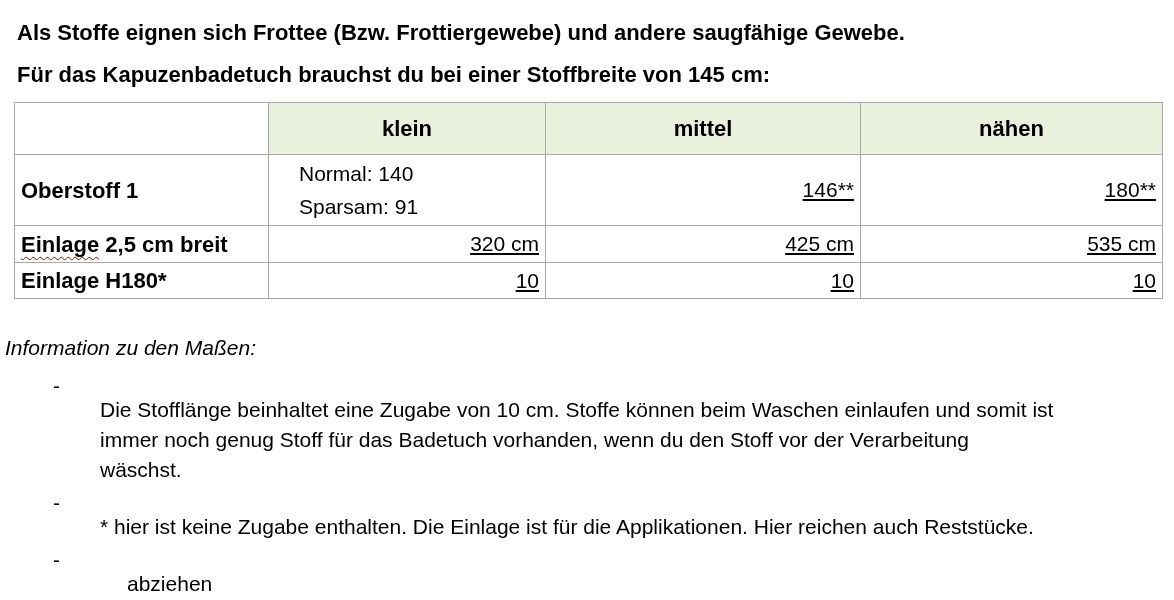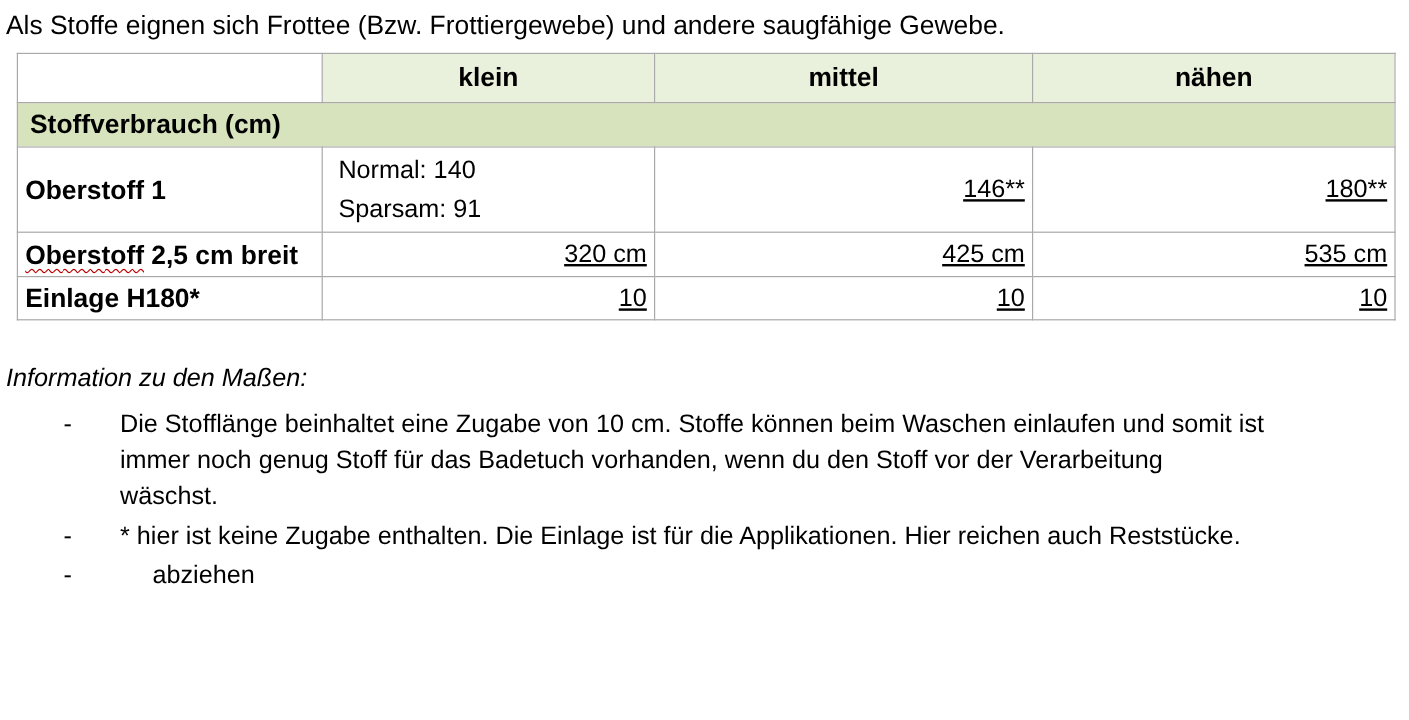--- a/index.html
+++ b/index.html
@@ -10,62 +10,62 @@
   }
   *{box-sizing:border-box;}
   html,body{margin:0;padding:0;}
   body{
     width:1174px;height:600px;
     background:#fff;color:#000;
     font-family:"Liberation Sans",sans-serif;
     overflow:hidden;
   }
   .doc{padding:6px 5px 0 5px;}
-  .intro{margin:0;font-size:22px;line-height:30px;}
+  .intro{margin:12px;font-size:22px;line-height:30px;font-weight:bold;}
   table{
     border-collapse:collapse;
     table-layout:fixed;
     width:1148px;
     margin:8px 0 0 9px;
   }
   td{
     border:1px solid var(--border-gray);
     vertical-align:middle;
     font-size:22px;
     padding:2px 6px;
     overflow:hidden;
   }
   .corner{background:#fff;}
   .size-h{
     background:var(--header-green);
     font-weight:bold;
     text-align:center;
   }
-  tr.hdr{height:41px;}
+  tr.hdr{height:52px;}
   tr.sec-row{height:37px;}
   tr.tall{height:66px;}
   tr.med{height:37px;}
   tr.sm{height:33px;}
   .section{
     background:var(--section-green);
     font-weight:bold;
     padding-left:10px;
   }
   .lbl{
     font-weight:bold;
     line-height:31px;
   }
   .val{
     text-align:right;
     font-size:21px;
     text-decoration:underline;
   }
   .val-left{
     text-align:left;
-    padding-left:13px;
+    padding-left:30px;
     font-size:21px;
     line-height:33px;
   }
   .squiggle{
     text-decoration:underline wavy var(--squiggle-red);
     text-decoration-thickness:1px;
     text-underline-offset:4px;
     text-decoration-skip-ink:none;
   }
   .info-heading{
@@ -82,58 +82,57 @@
   }
   .marker{
     flex:0 0 47px;
     font-size:21px;
     line-height:30px;
   }
   .btext{
     max-width:955px;
     font-size:21px;
     line-height:30px;
+    margin-top:24px;
   }
   .continuation{margin-left:27px;}
 </style>
 </head>
 <body>
 
 <div class="doc">
 
   <p class="intro">Als Stoffe eignen sich Frottee (Bzw. Frottiergewebe) und andere saugfähige Gewebe.</p>
+  <p class="intro">Für das Kapuzenbadetuch brauchst du bei einer Stoffbreite von 145 cm:</p>
 
   <table>
     <colgroup>
       <col style="width:254px">
       <col style="width:277px">
       <col style="width:315px">
       <col style="width:302px">
     </colgroup>
     <tbody>
       <tr class="hdr">
         <td class="corner"></td>
         <td class="size-h">klein</td>
         <td class="size-h">mittel</td>
         <td class="size-h">nähen</td>
       </tr>
-      <tr class="sec-row">
-        <td class="section" colspan="4">Stoffverbrauch (cm)</td>
-      </tr>
       <tr class="tall">
         <td class="lbl">Oberstoff 1</td>
         <td class="val-left">
           <div>Normal: 140</div>
           <div>Sparsam: 91</div>
         </td>
         <td class="val">146**</td>
         <td class="val">180**</td>
       </tr>
       <tr class="med">
-        <td class="lbl"><span class="squiggle">Oberstoff</span><span> 2,5 cm breit</span></td>
+        <td class="lbl"><span class="squiggle">Einlage</span><span> 2,5 cm breit</span></td>
         <td class="val">320 cm</td>
         <td class="val">425 cm</td>
         <td class="val">535 cm</td>
       </tr>
       <tr class="sm">
         <td class="lbl">Einlage H180*</td>
         <td class="val">10</td>
         <td class="val">10</td>
         <td class="val">10</td>
       </tr>

